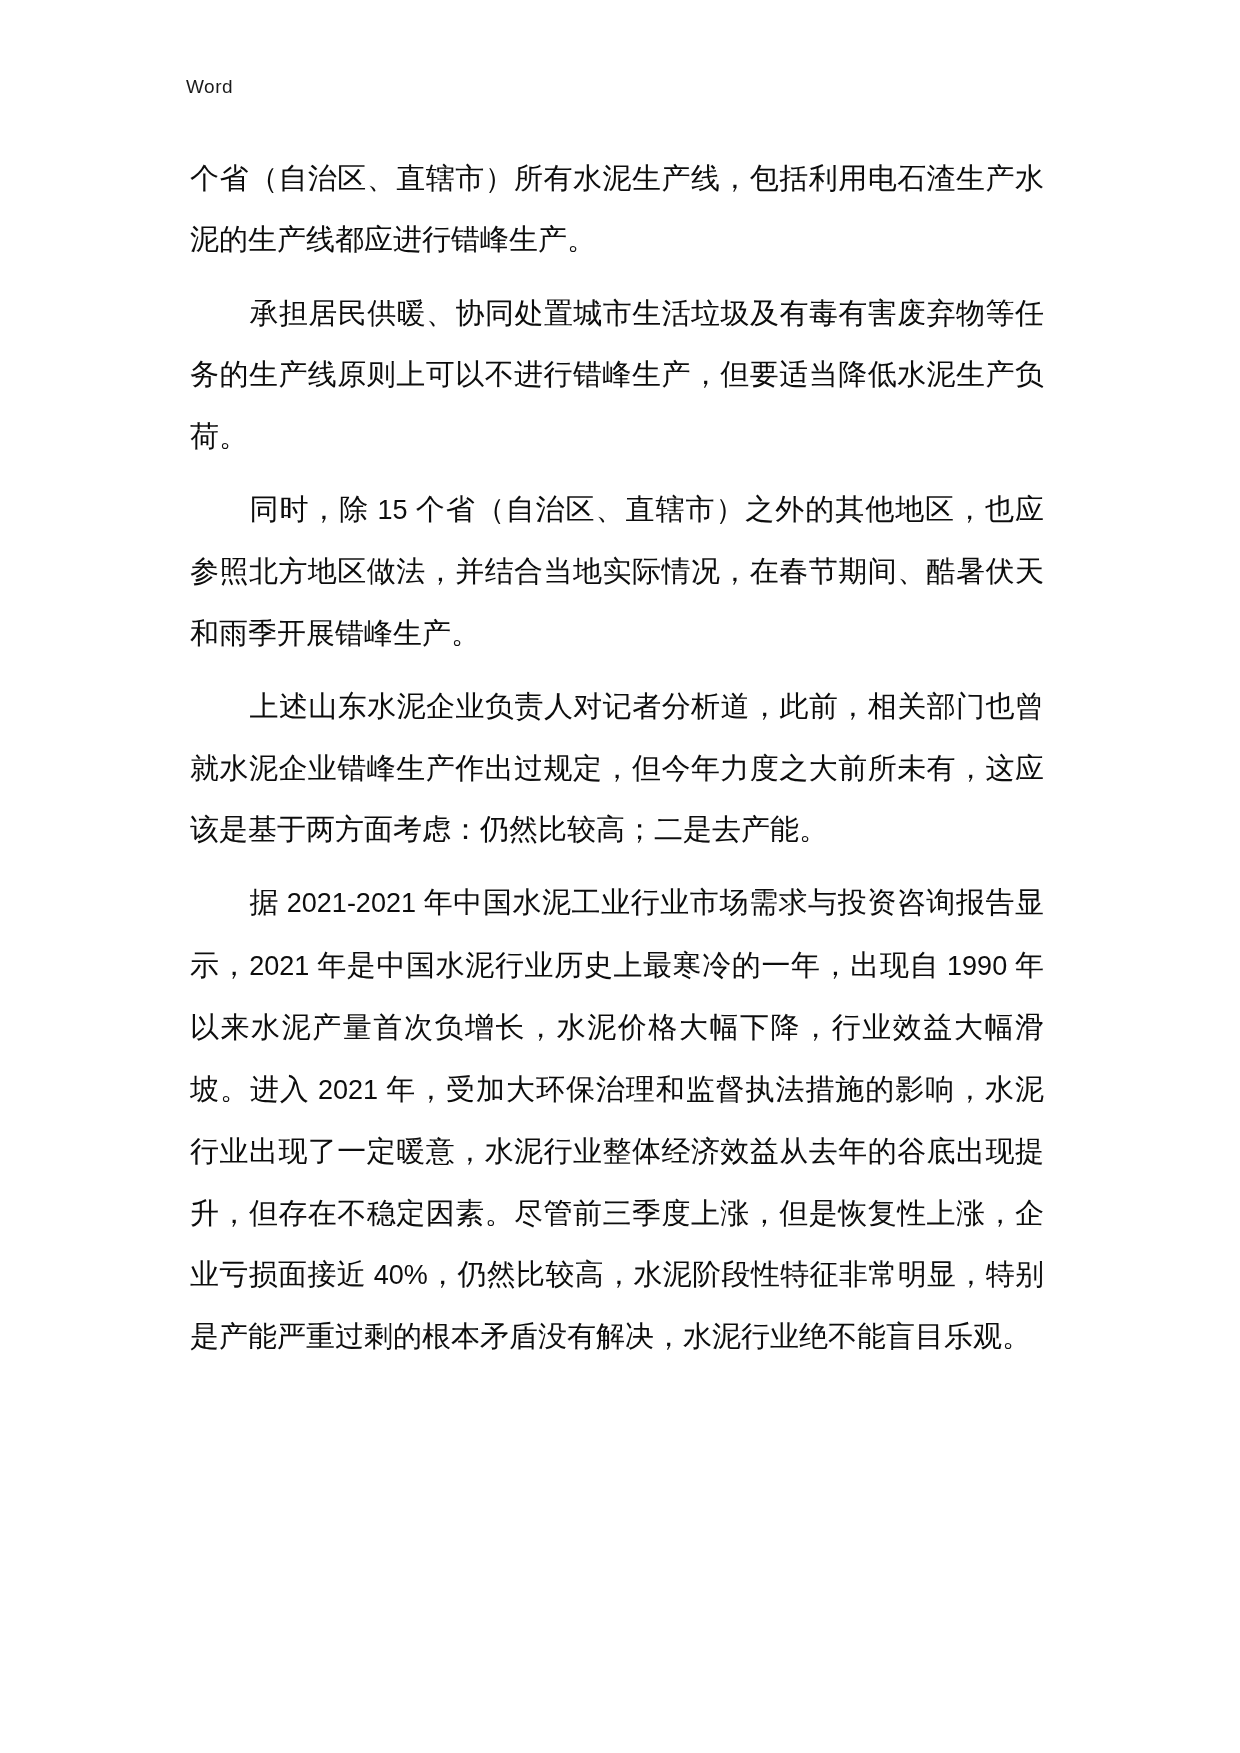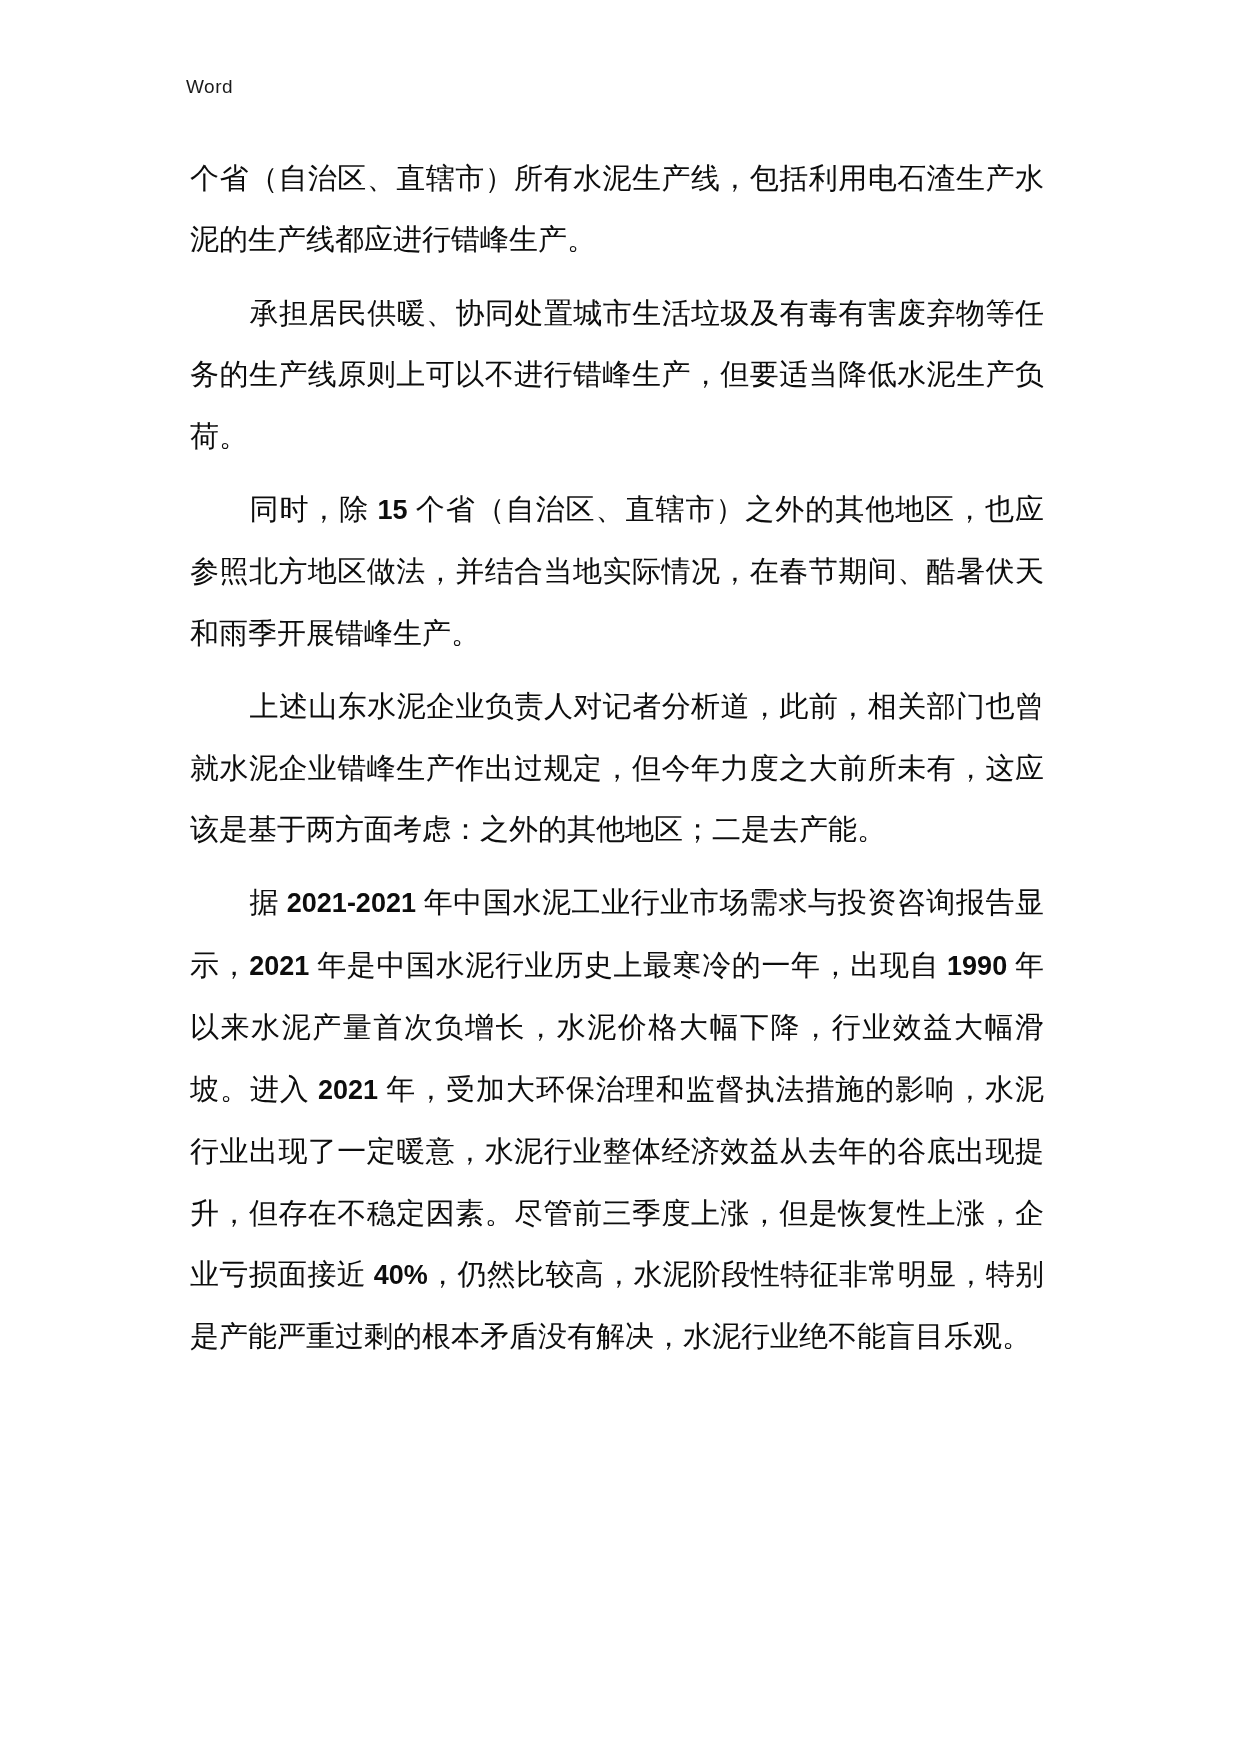--- a/index.html
+++ b/index.html
@@ -38,21 +38,21 @@
   .doc-body p {
     margin: 12px;
     padding: 0;
   }
   .doc-body p.indented {
     text-indent: 2.05em;
   }
   
   .ascii-run {
     font-family: "Liberation Sans", "DejaVu Sans", sans-serif;
-    font-weight: 700;
+    font-weight: 400;
     font-size: 27px;
   }
   .doc-footer {
     position: absolute;
     top: 1630px;
     left: 0;
     width: 100%;
     text-align: center;
     font-family: "Liberation Sans", "DejaVu Sans", sans-serif;
     font-size: 19px;
@@ -63,21 +63,21 @@
 <body>
 
 <div class="page">
 
   <div class="doc-header">Word</div>
 
   <div class="doc-body">
     <p>个省（自治区、直辖市）所有水泥生产线，包括利用电石渣生产水泥的生产线都应进行错峰生产。</p>
     <p class="indented">承担居民供暖、协同处置城市生活垃圾及有毒有害废弃物等任务的生产线原则上可以不进行错峰生产，但要适当降低水泥生产负荷。</p>
     <p class="indented">同时，除 <span class="ascii-run">15</span> 个省（自治区、直辖市）之外的其他地区，也应参照北方地区做法，并结合当地实际情况，在春节期间、酷暑伏天和雨季开展错峰生产。</p>
-    <p class="indented">上述山东水泥企业负责人对记者分析道，此前，相关部门也曾就水泥企业错峰生产作出过规定，但今年力度之大前所未有，这应该是基于两方面考虑：之外的其他地区；二是去产能。</p>
+    <p class="indented">上述山东水泥企业负责人对记者分析道，此前，相关部门也曾就水泥企业错峰生产作出过规定，但今年力度之大前所未有，这应该是基于两方面考虑：仍然比较高；二是去产能。</p>
     <p class="indented">据 <span class="ascii-run">2021-2021</span> 年中国水泥工业行业市场需求与投资咨询报告显示，<span class="ascii-run">2021</span> 年是中国水泥行业历史上最寒冷的一年，出现自 <span class="ascii-run">1990</span> 年以来水泥产量首次负增长，水泥价格大幅下降，行业效益大幅滑坡。进入 <span class="ascii-run">2021</span> 年，受加大环保治理和监督执法措施的影响，水泥行业出现了一定暖意，水泥行业整体经济效益从去年的谷底出现提升，但存在不稳定因素。尽管前三季度上涨，但是恢复性上涨，企业亏损面接近 <span class="ascii-run">40%</span>，仍然比较高，水泥阶段性特征非常明显，特别是产能严重过剩的根本矛盾没有解决，水泥行业绝不能盲目乐观。</p>
   </div>
 
   <div class="doc-footer">
     <span>- 5 -</span>
   </div>
 
 </div>
 
 </body></html>

